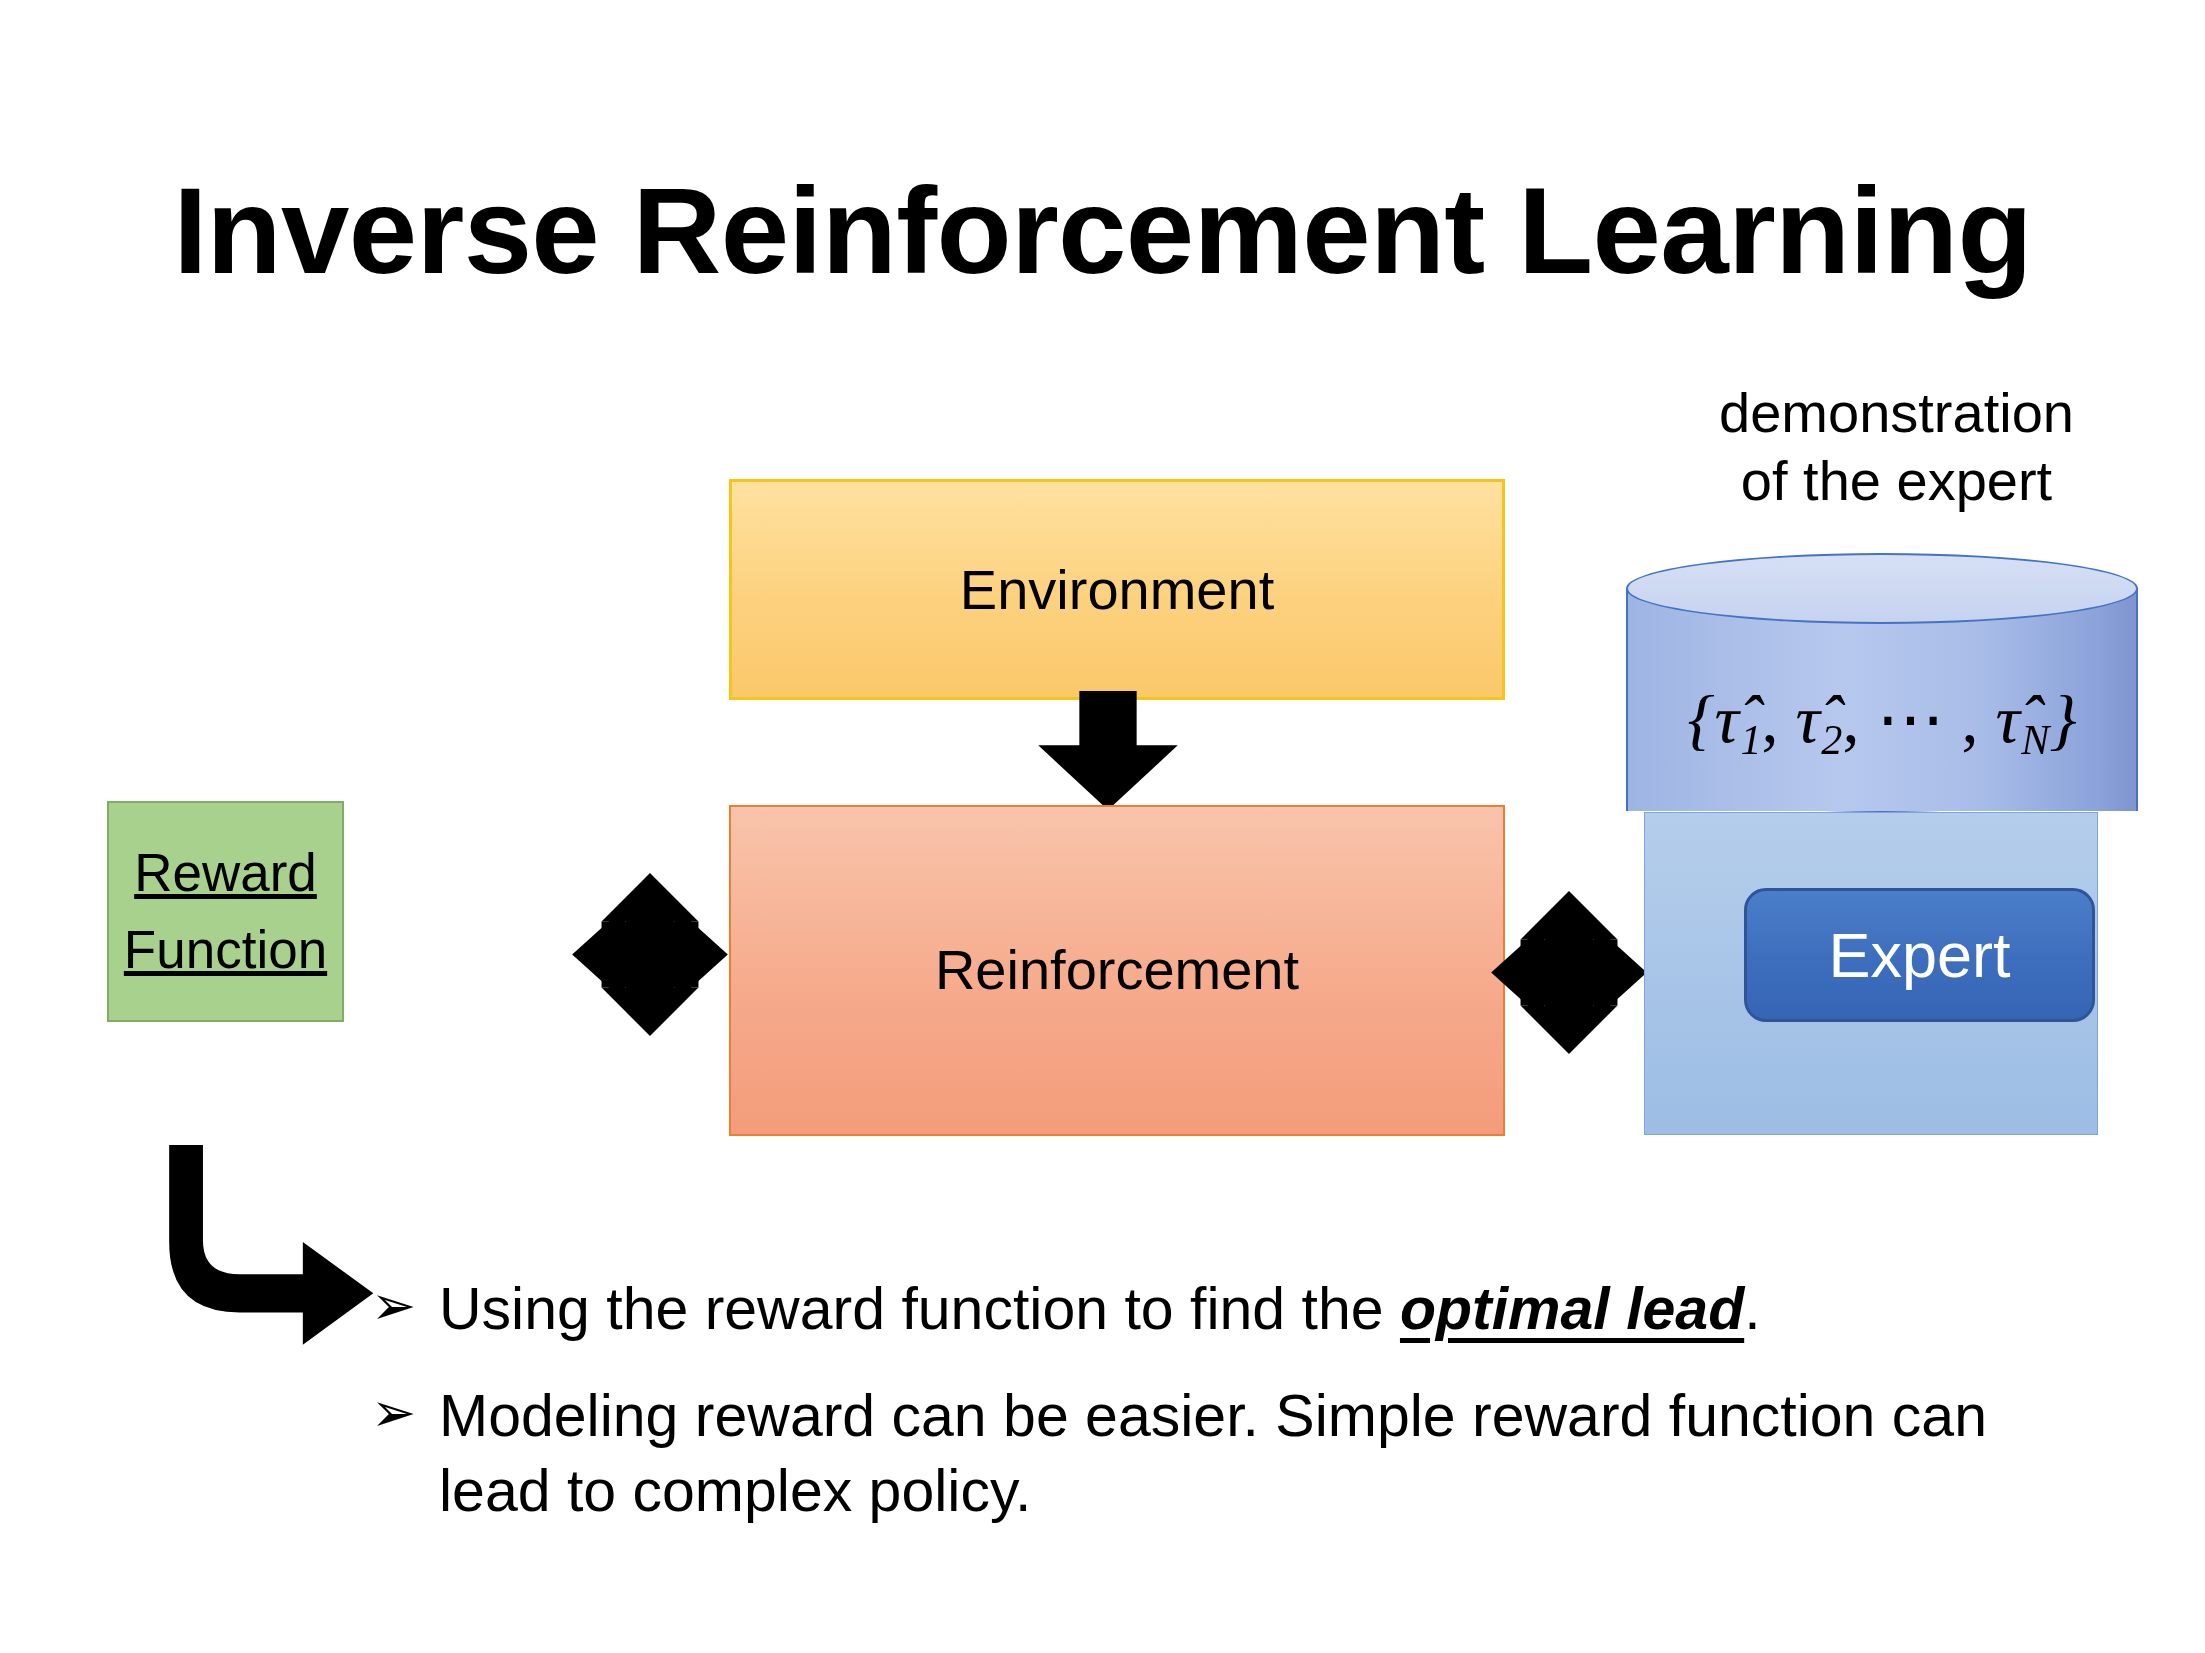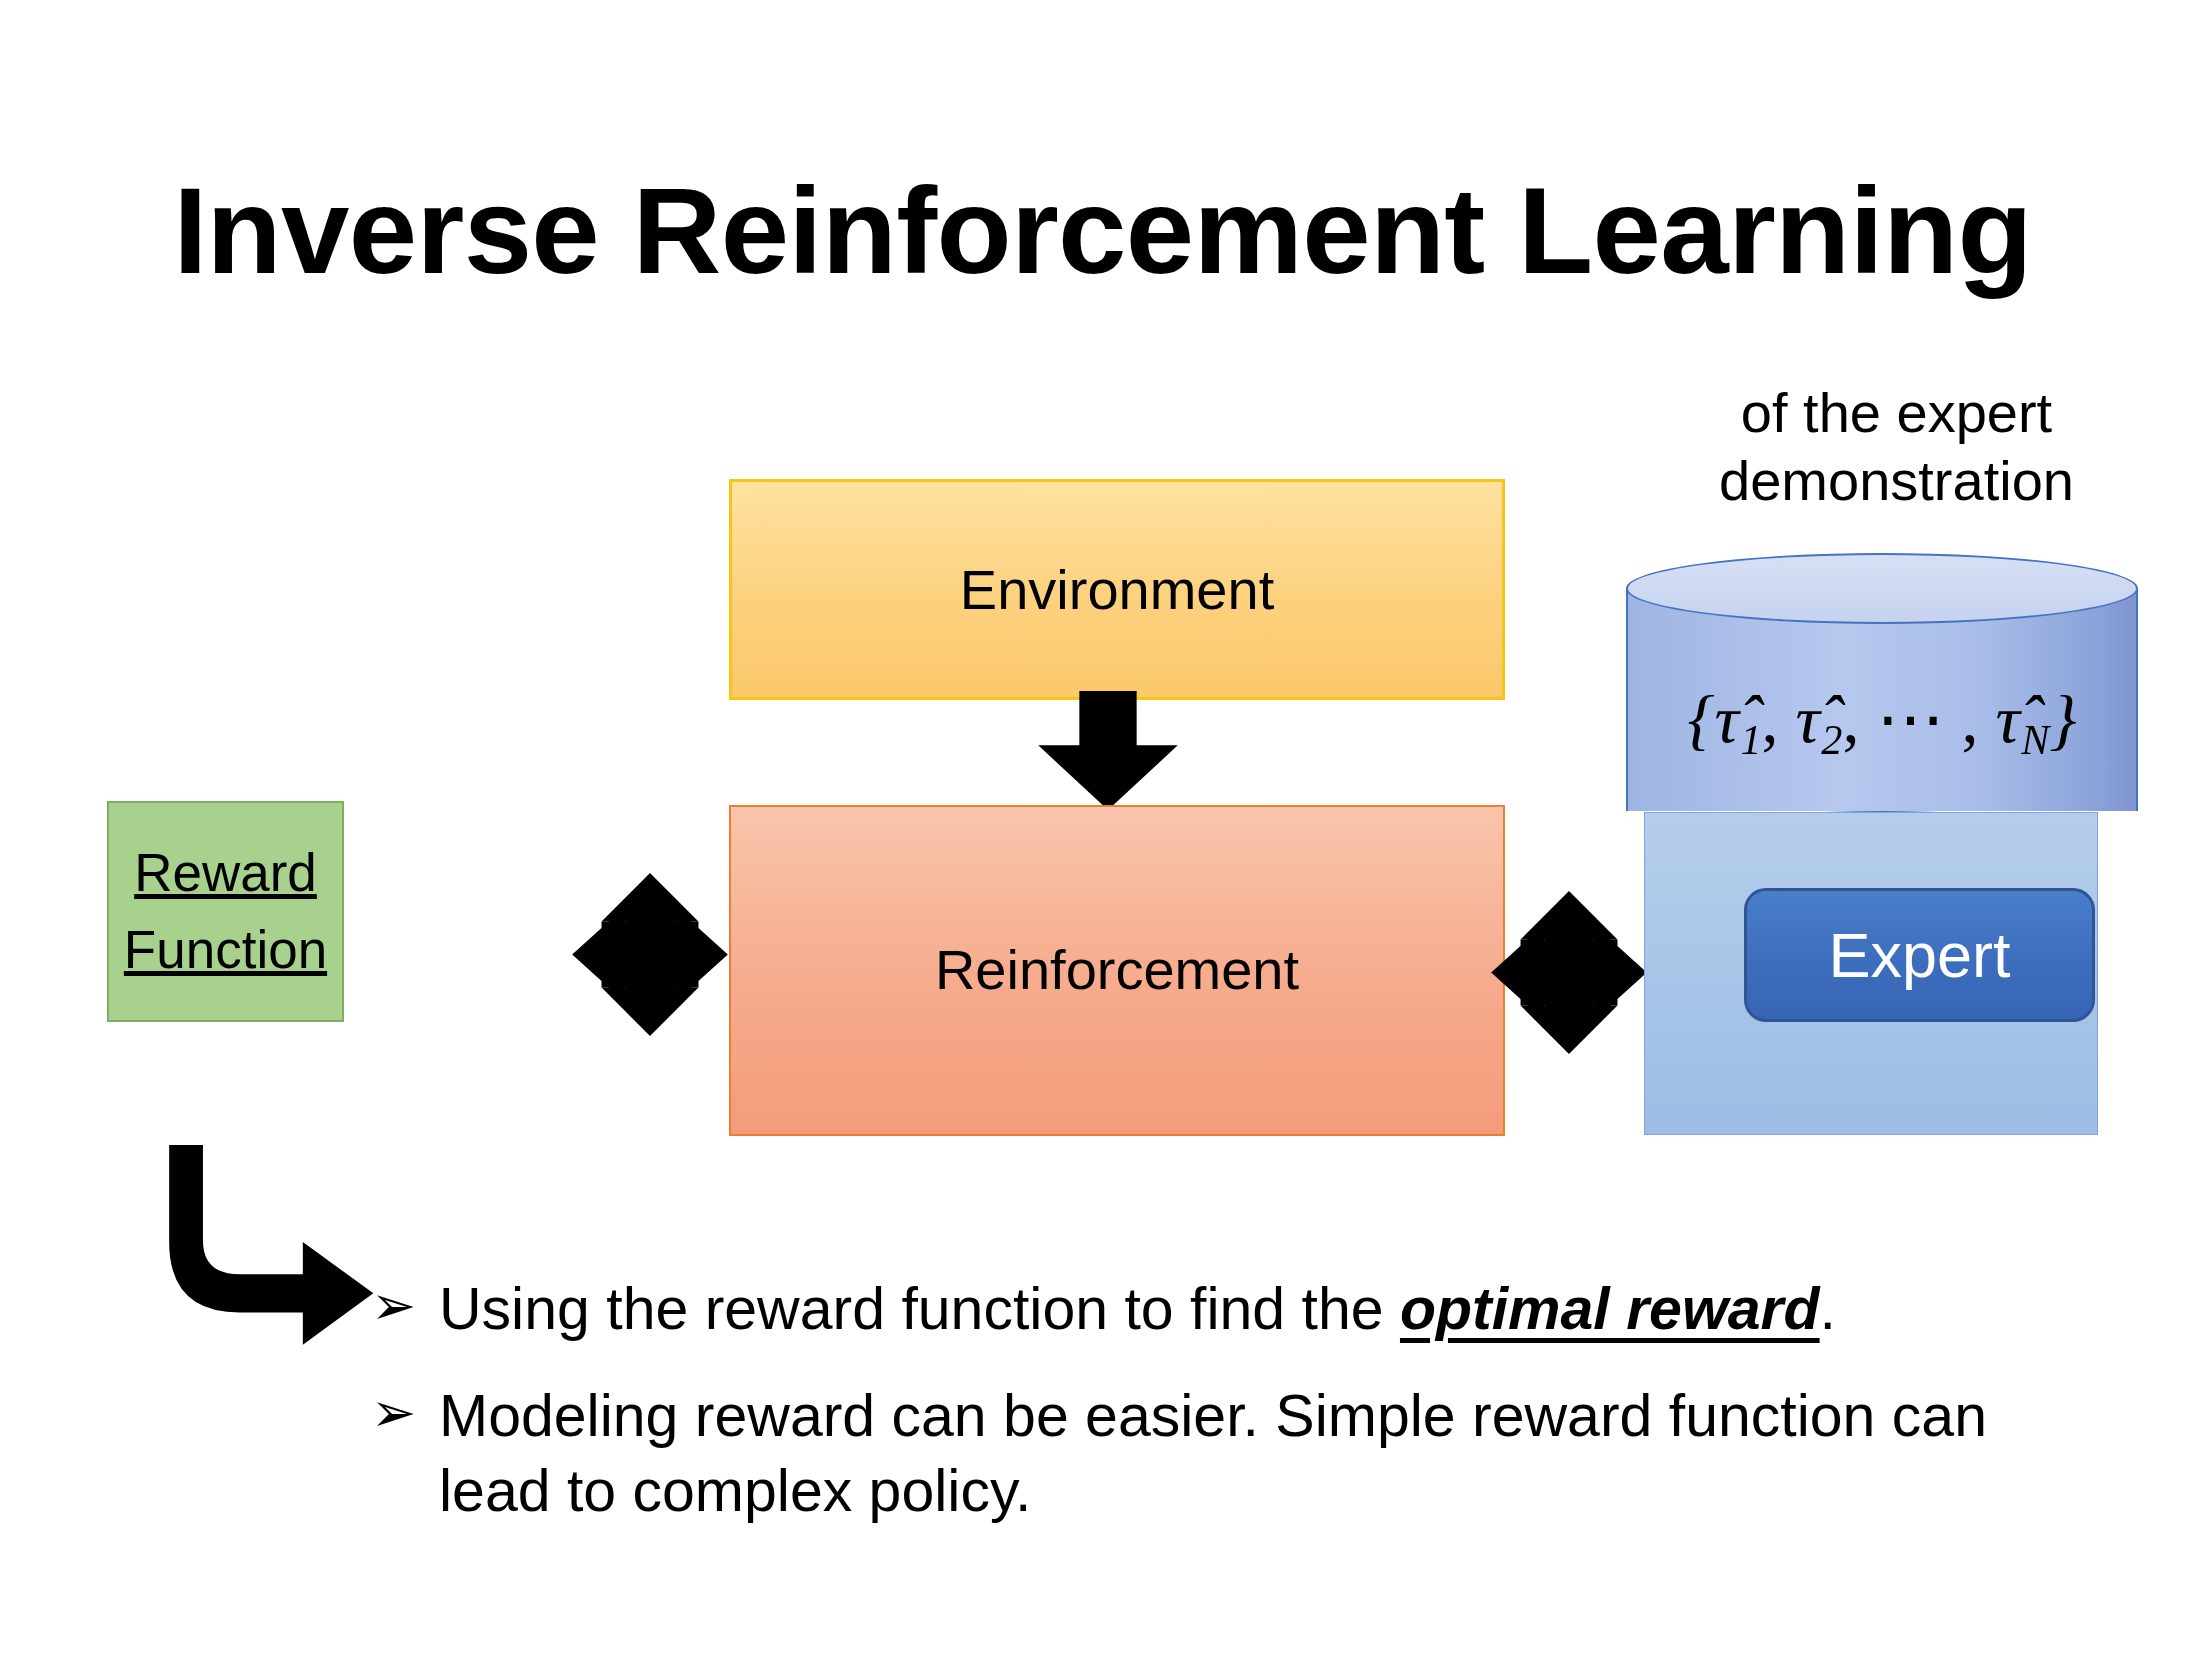--- a/index.html
+++ b/index.html
@@ -256,42 +256,42 @@
   <polygon points="0,111 72,46 72,80 140,80 140,46 212,111 140,176 140,142 72,142 72,176" fill="#000000"></polygon>
   <polygon points="106,0 172,66 139,66 139,156 172,156 106,222 40,156 73,156 73,66 40,66" fill="#000000"></polygon>
   <rect x="40" y="66" width="132" height="90" fill="#000000"></rect>
 </svg>
 
 <svg class="arrow-svg" id="arrow-elbow" viewBox="0 0 310 320">
   <path d="M0,0 L46,0 L46,130 Q46,176 96,176 L182,176 L182,132 L278,202 L182,272 L182,228 L96,228 Q0,228 0,132 Z" fill="#000000"></path>
 </svg>
 
 <div id="demo-caption">
+  <div>demonstration</div>
   <div>of the expert</div>
-  <div>demonstration</div>
 </div>
 
 <div id="expert-outer-box"></div>
 
 <div id="cylinder">
   <div id="cyl-bottom"></div>
   <div id="cyl-body"></div>
   <div id="cyl-top"></div>
   <div id="cyl-formula"><span>{</span><span>τ̂</span><span class="sub">1</span><span class="upr">, </span><span>τ̂</span><span class="sub">2</span><span class="upr">, ⋯ , </span><span>τ̂</span><span class="sub">N</span><span>}</span></div>
 </div>
 
 <div id="expert-chip">
   <span>Expert</span>
 </div>
 
 <div id="bullets">
 
   <div class="bullet-row">
     <span class="bullet-marker">➢</span>
-    <span class="bullet-text"><span>Using the reward function to find the </span><span class="emph">optimal reward</span><span>.</span></span>
+    <span class="bullet-text"><span>Using the reward function to find the </span><span class="emph">optimal lead</span><span>.</span></span>
   </div>
 
   <div class="bullet-row">
     <span class="bullet-marker">➢</span>
     <span class="bullet-text">Modeling reward can be easier. Simple reward function can lead to complex policy.</span>
   </div>
 
 </div>
 
 

